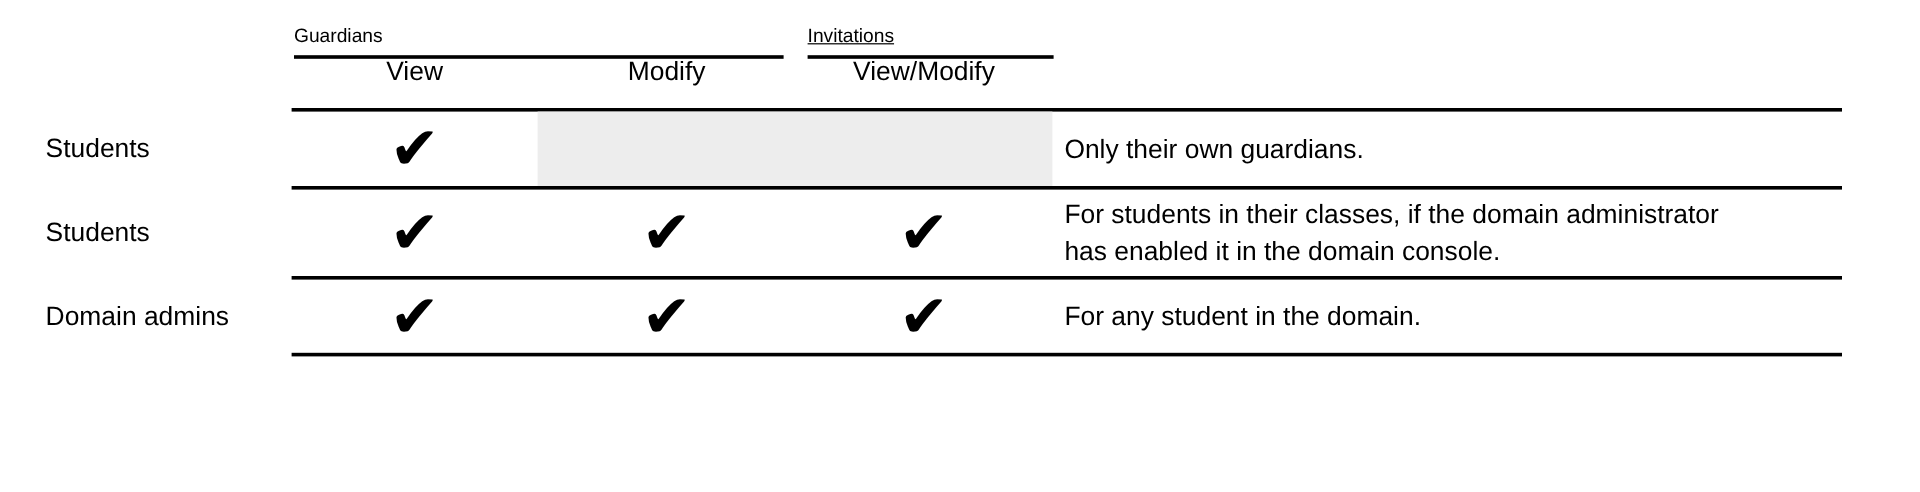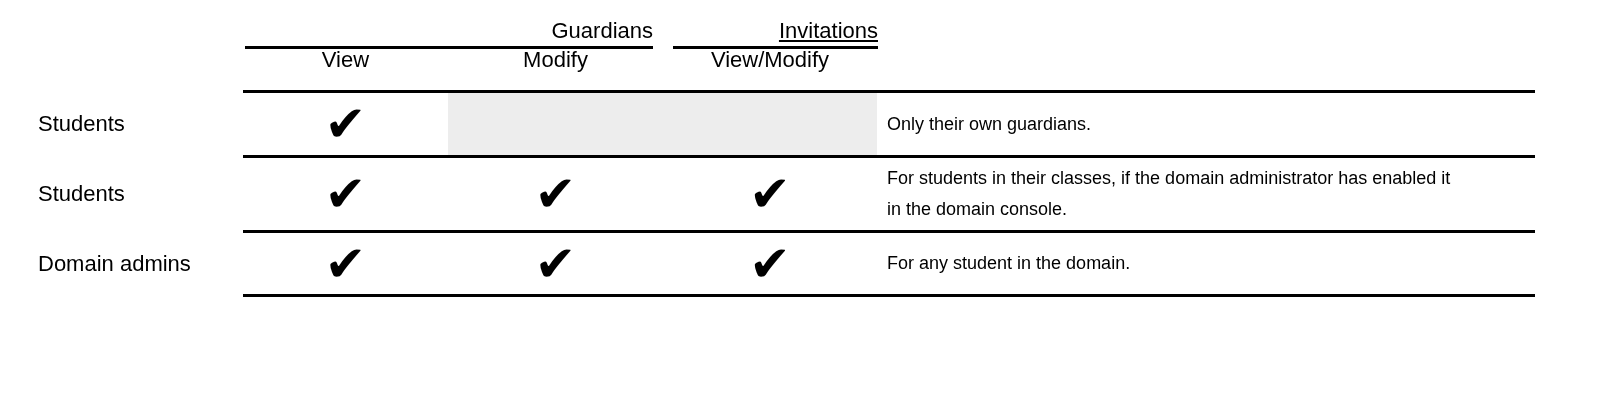--- a/index.html
+++ b/index.html
@@ -28,22 +28,22 @@
   .hline-bottom   { left: 243px; top: 294px; width: 1292px; }
   
   .uline-guardians   { left: 245px; top: 46px; width: 408px; }
   .uline-invitations { left: 673px; top: 46px; width: 205px; }
 
   .group-label {
     position: absolute;
     top: 16px;
     height: 30px;
     line-height: 30px;
-    font-size: 22px;
-    text-align: right;
+    font-size: 16px;
+    text-align: left;
   }
   .group-guardians   { left: 245px; width: 408px; }
   .group-invitations { left: 673px; width: 205px; text-decoration: underline; }
 
   .col-header {
     position: absolute;
     top: 44px;
     height: 32px;
     line-height: 32px;
     font-size: 22px;
@@ -85,21 +85,21 @@
     color: #000000;
   }
   .cc-view       { left: 243px; width: 205px; }
   .cc-modify     { left: 448px; width: 215px; }
   .cc-viewmodify { left: 663px; width: 214px; }
 
   .note-cell {
     position: absolute;
     left: 887px;
     width: 565px;
-    font-size: 18px;
+    font-size: 22px;
     line-height: 31px;
     display: flex;
     align-items: center;
   }
 
   .footnote {
     position: absolute;
     left: 255px;
     top: 345px;
     font-size: 22px;

